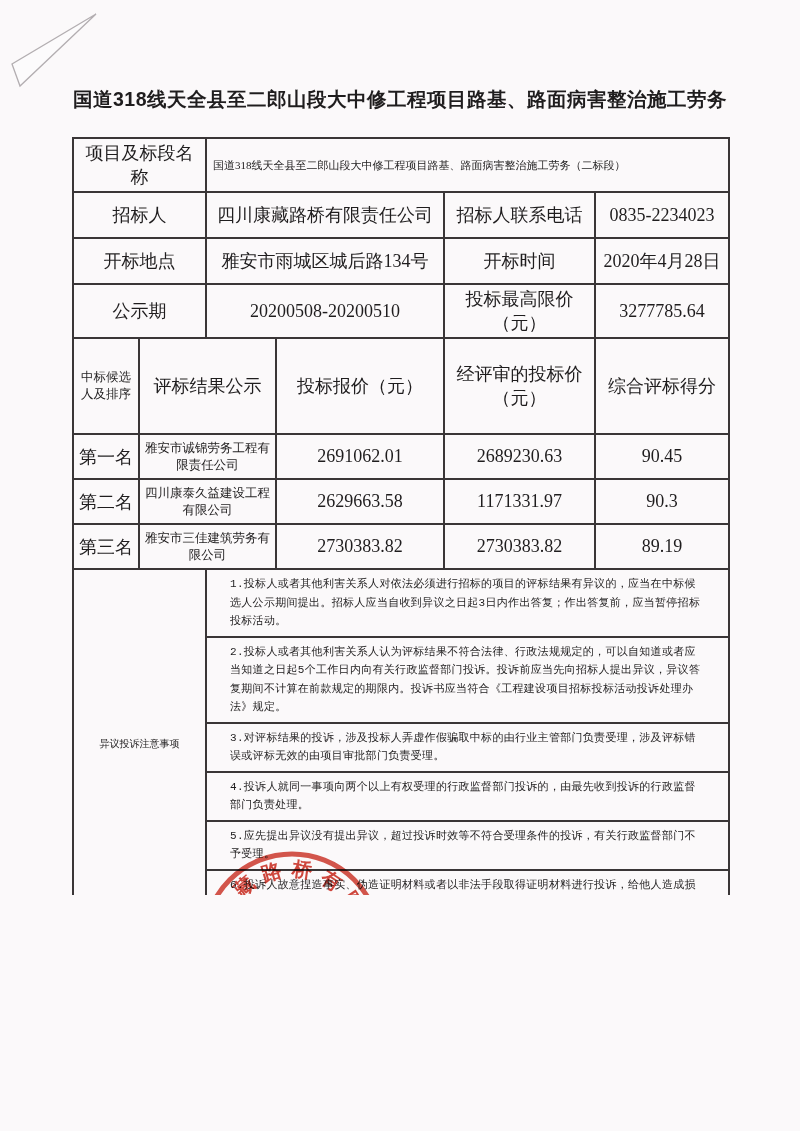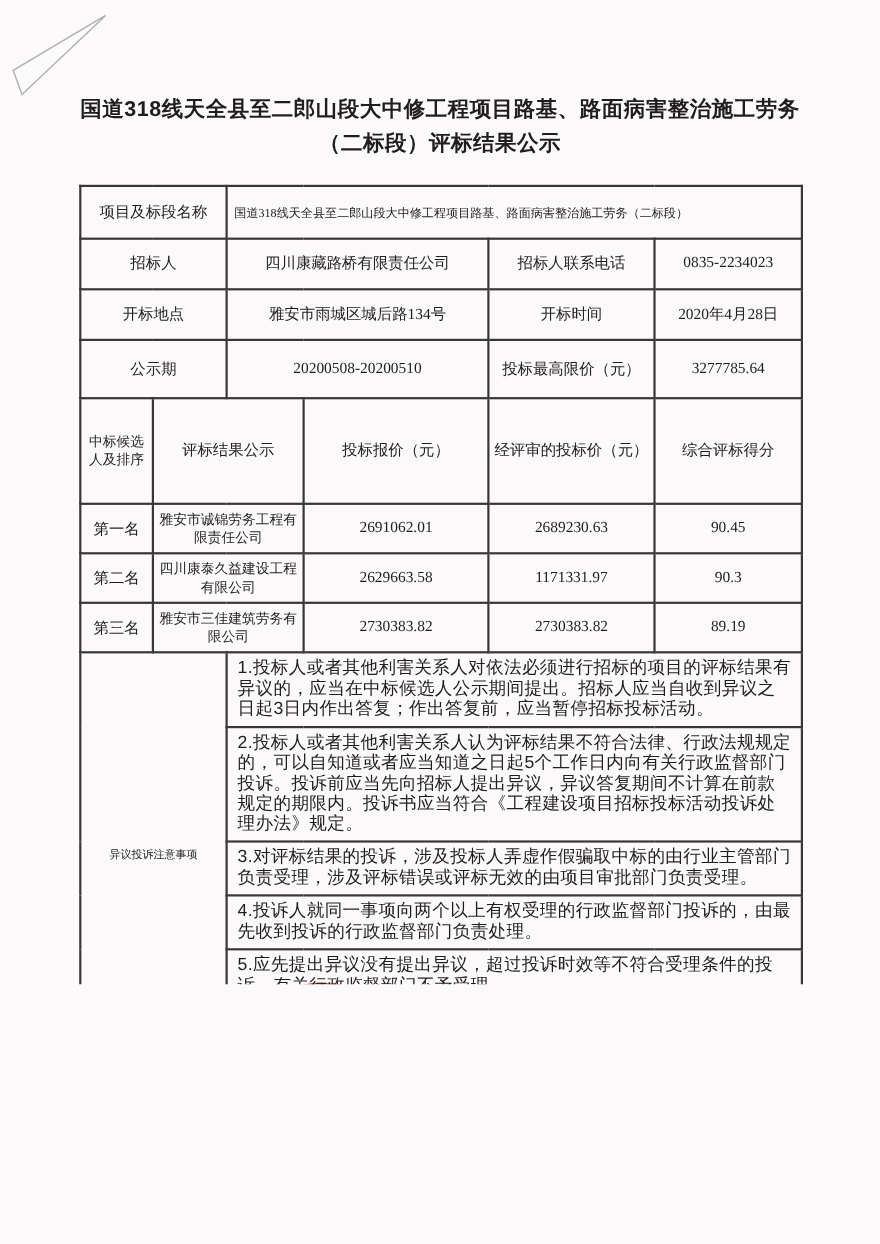--- a/index.html
+++ b/index.html
@@ -16,31 +16,31 @@
     font-size:19.5px; line-height:31px; font-weight:700;
     text-align:center; color:var(--ink); letter-spacing:.5px;
   }
   table.doc-table{
     border-collapse:collapse; table-layout:fixed;
     width:656px; margin:22px 72px 0 72px;
   }
   td{
     border:2px solid var(--border);
     text-align:center; vertical-align:middle;
-    font-size:14px; color:var(--ink); padding:2px 4px;
+    font-size:18px; color:var(--ink); padding:2px 4px;
     overflow:visible; word-break:break-all;
   }
   tr.r1{height:48px;} tr.r2,tr.r3{height:46px;} tr.r4{height:53px;margin-left:24px;}
   tr.rh{height:96px;} tr.rc{height:45px;} tr.rf{height:57px;}
   td.project-value{text-align:left; font-size:11px; padding-left:6px;}
   td.rank-hd{font-size:12.5px; padding:2px 1px; line-height:17px;margin-left:10px;}
   td.name-cell{font-size:12.5px; line-height:17px; padding:2px 3px;}
   td.para{
-    text-align:left; font-family:Liberation Sans, sans-serif;
-    font-size:16px; line-height:18.5px; padding:5px 9px; letter-spacing:.3px;
+    text-align:left; font-family:Liberation Mono, monospace;
+    font-size:11px; line-height:18.5px; padding:5px 23px; letter-spacing:.3px;
   }
   td.notice-label{font-size:10px;}
   td.footer-cell{
     text-align:left; font-size:13.5px; padding-left:8px;
     position:relative;
   }
   .seal{
     position:absolute; left:118px; top:-78px; width:200px; height:200px;
     mix-blend-mode:multiply; opacity:.93; pointer-events:none;
     color:var(--seal-red);
@@ -52,21 +52,20 @@
 <body>
 
 <div class="sheet">
 
   <svg class="dogear" width="110" height="100" aria-hidden="true">
     <polygon points="90,8 14,80 6,58" fill="#fcfbfc" stroke="#b3aeb1" stroke-width="1.3"></polygon>
   </svg>
 
   <h1 class="title">
     <span>国道318线天全县至二郎山段大中修工程项目路基、路面病害整治施工劳务</span><br>
-    <span>（二标段）评标结果公示</span>
   </h1>
 
   <table class="doc-table">
     <colgroup>
       <col style="width:66px">
         <col style="width:67px">
         <col style="width:70px">
       <col style="width:168px">
         <col style="width:151px">
         <col style="width:134px">

